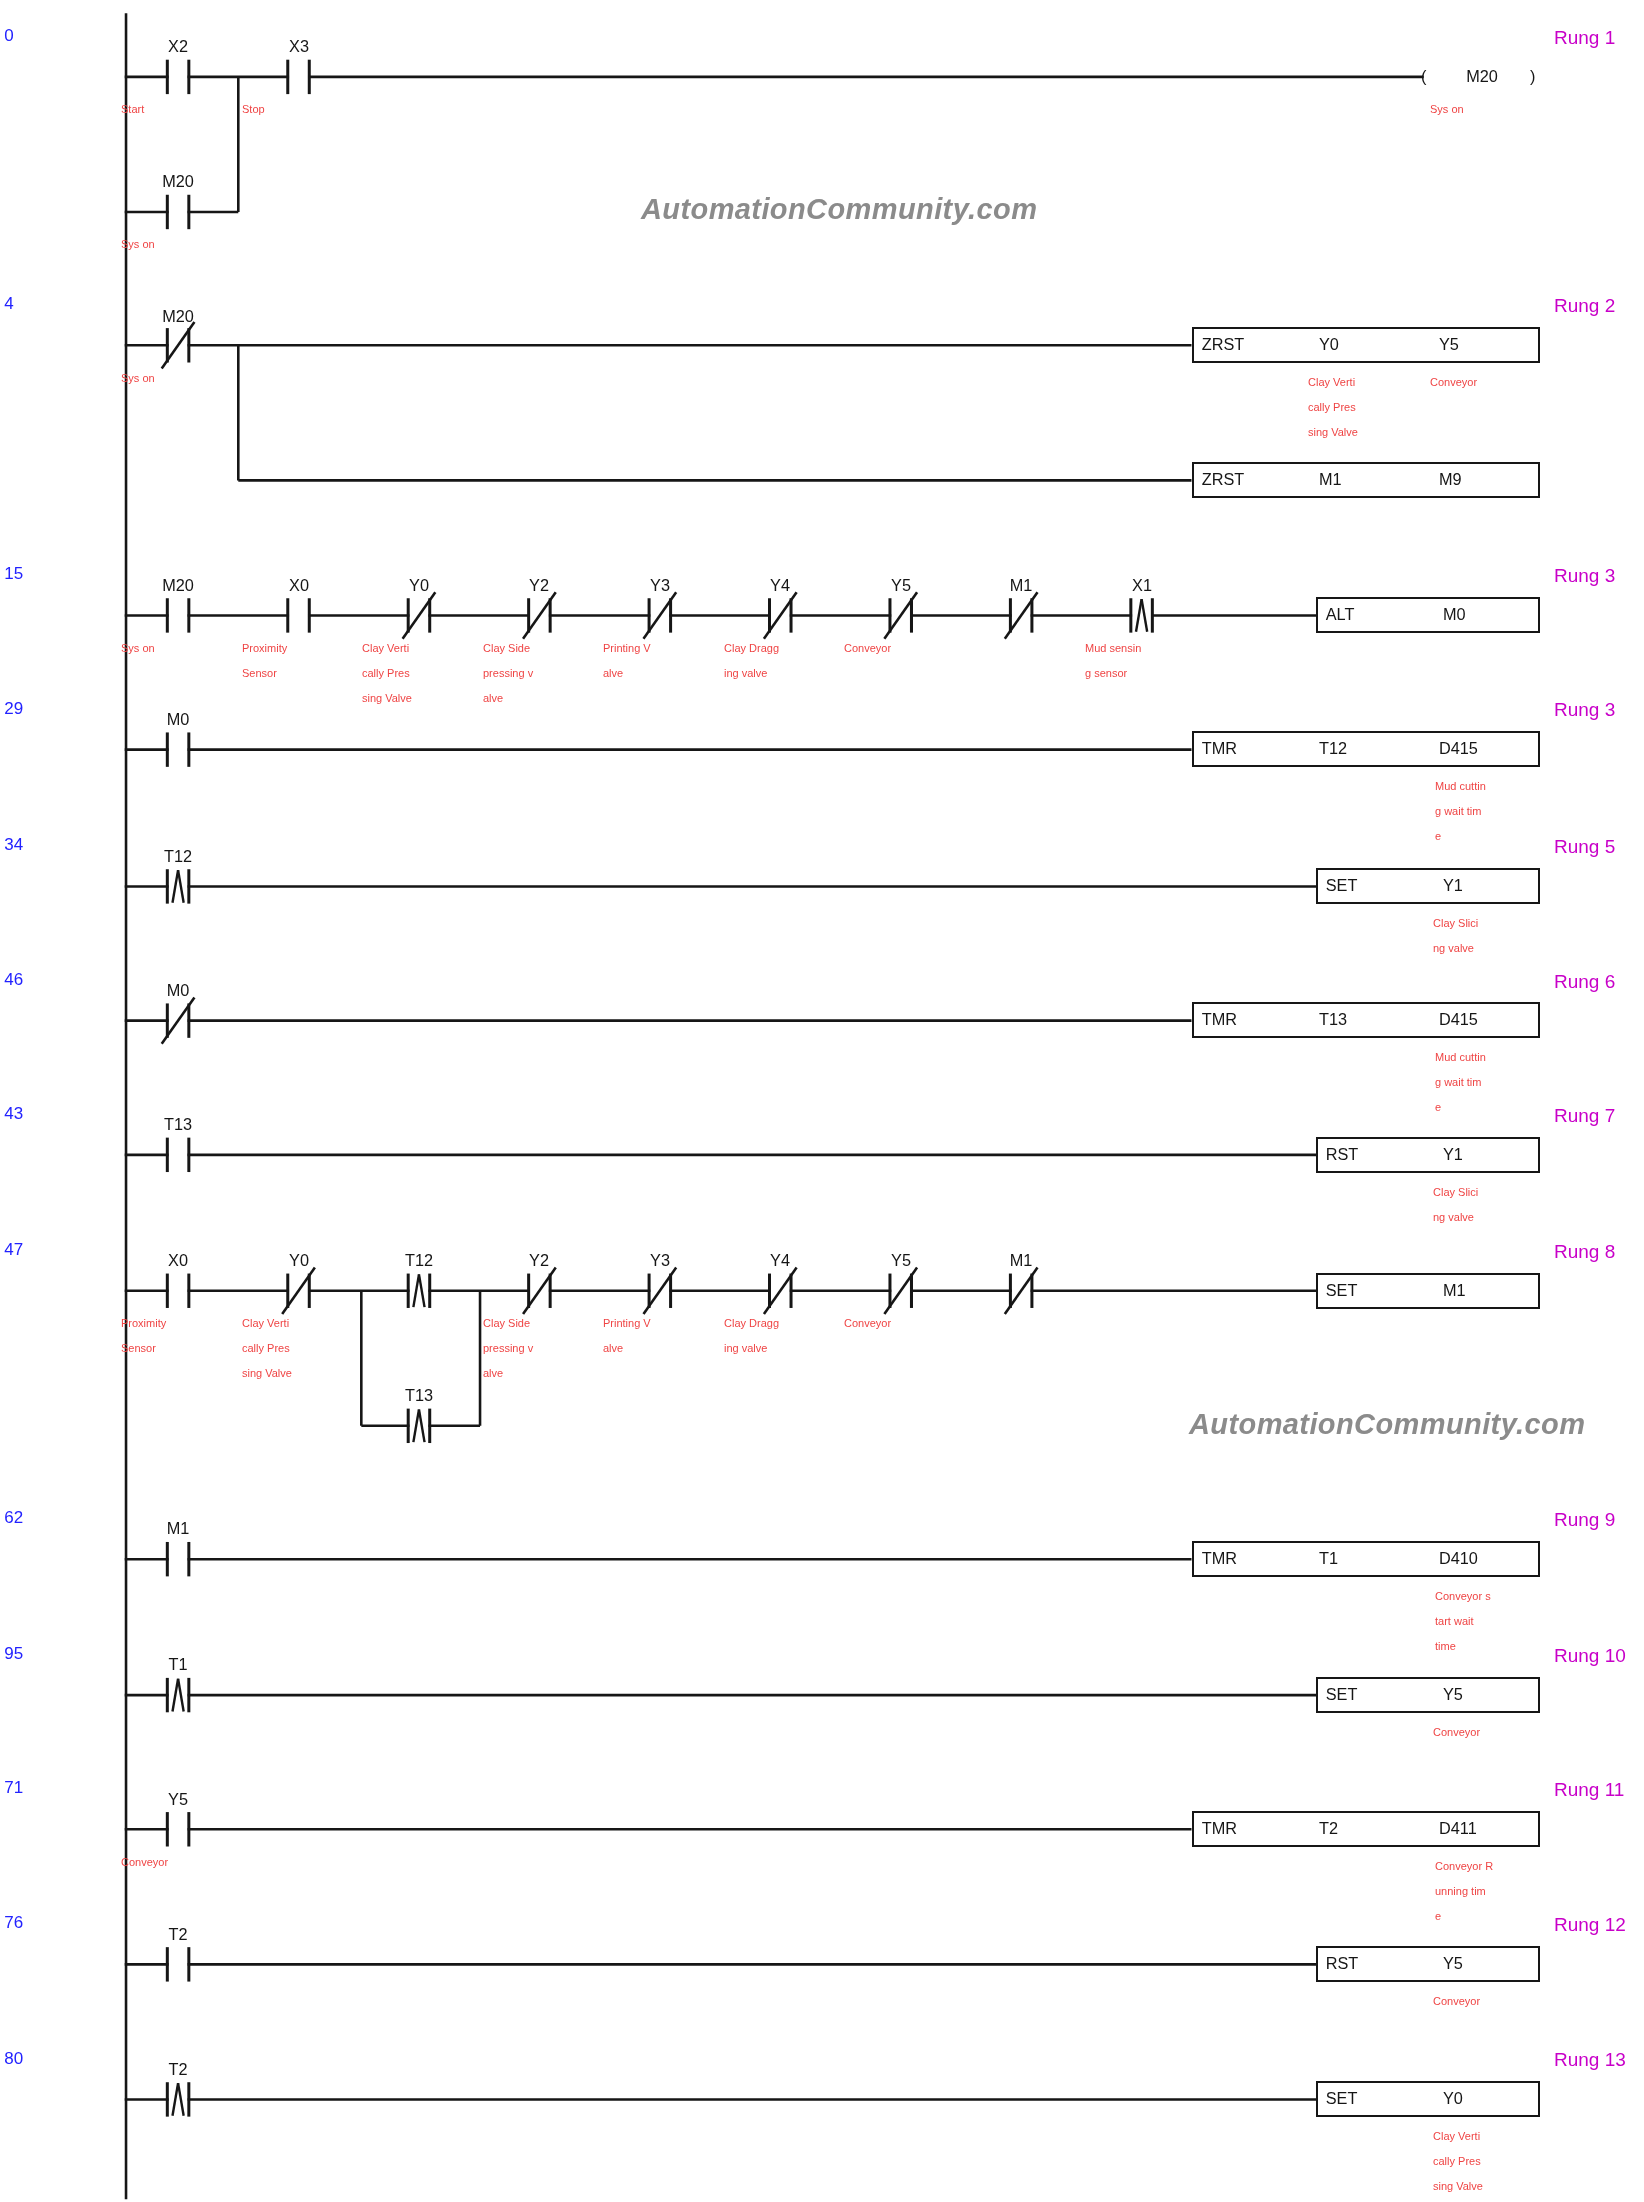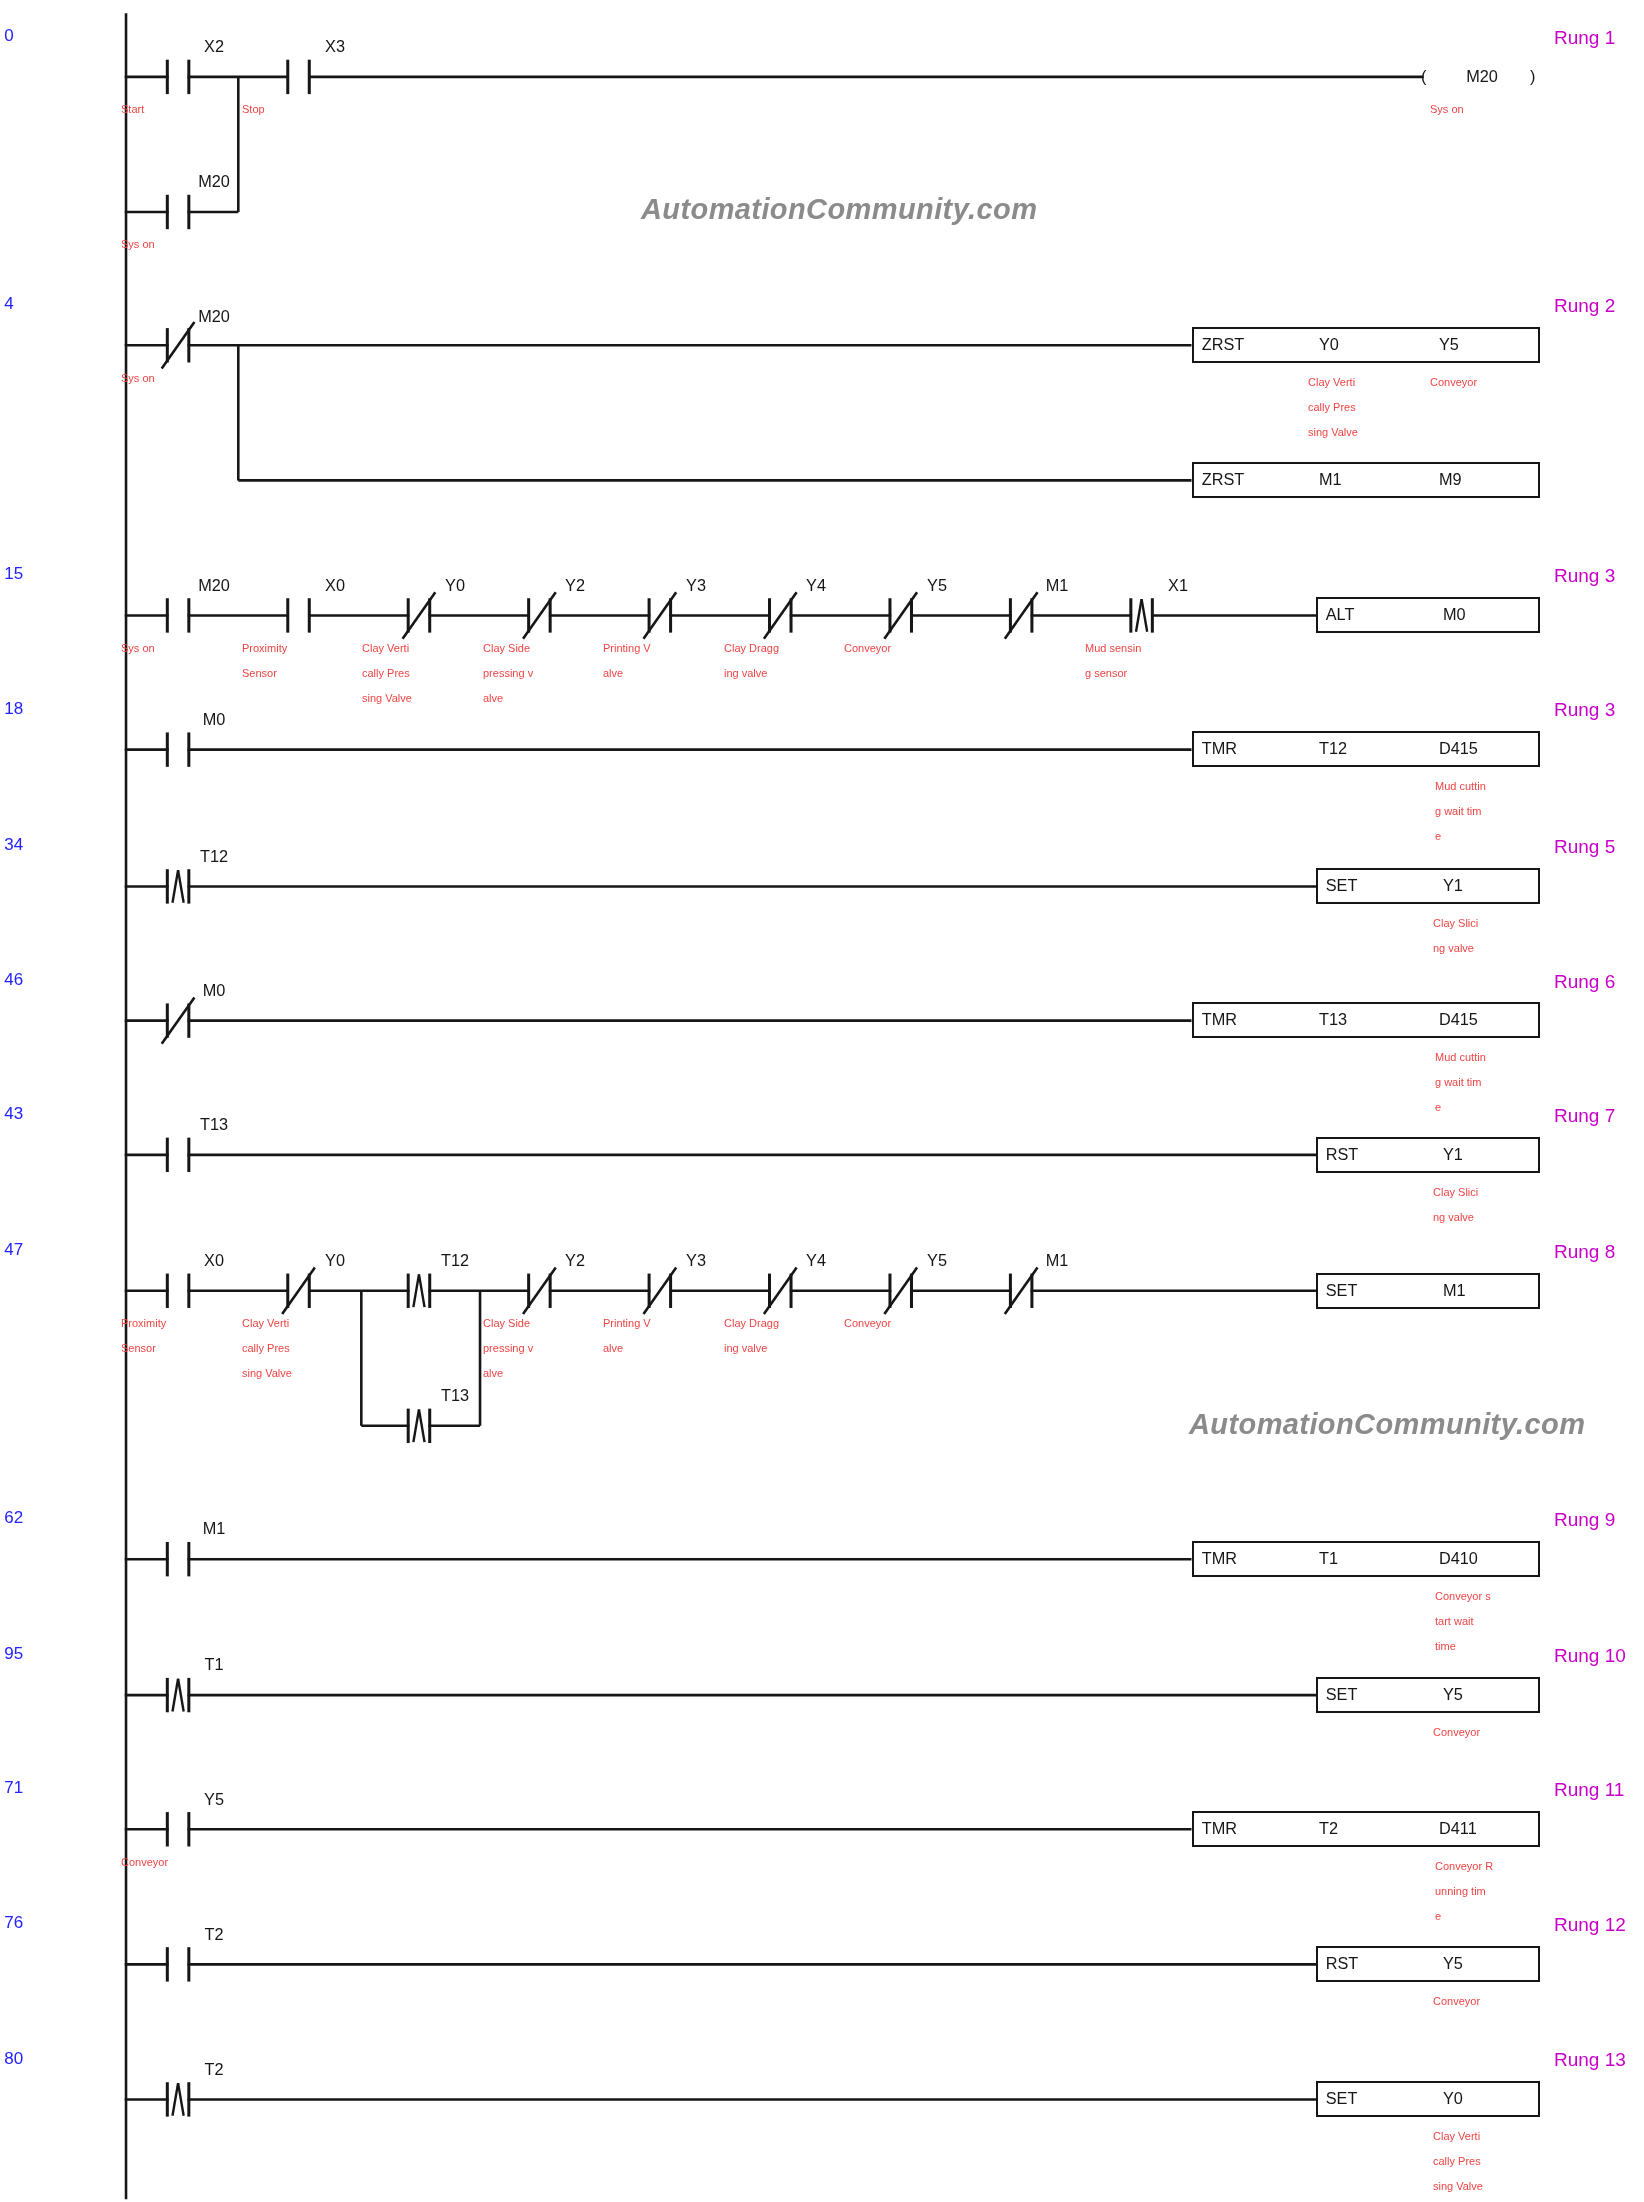--- a/index.html
+++ b/index.html
@@ -1,19 +1,19 @@
 <!DOCTYPE html>
 <html style="font-size:13.8px"><head>
 <meta charset="utf-8">
 <style>
   html,body{margin:0;padding:0;background:#ffffff;}
   #canvas{position:relative;width:1644px;height:2203px;background:#ffffff;overflow:hidden;
           font-family:"Liberation Sans","DejaVu Sans",sans-serif;}
   #wires{position:absolute;left:0;top:0;}
-  .cname{position:absolute;transform:translateX(-50%);font-size:16.3px;color:#161616;white-space:nowrap;margin-left:36px;}
+  .cname{position:absolute;transform:translateX(-50%);font-size:16.3px;color:#161616;white-space:nowrap;}
   .rlabel{position:absolute;font-size:11px;line-height:25px;color:#ef4444;white-space:pre-line;}
   .addr{position:absolute;left:4.3px;font-size:17px;color:#2222ff;}
   .rtag{position:absolute;left:1554px;font-size:19px;color:#c800c8;white-space:nowrap;}
   .blk{position:absolute;height:36px;border:2.6px solid #161616;background:#fff;box-sizing:border-box;}
   .blk3{width:348px;}
   .blk2{width:224px;}
   .blk span{position:absolute;top:0;line-height:30px;font-size:16.3px;color:#161616;white-space:nowrap;}
   .bop{left:7.7px;}
   .bp1{left:125px;}
   .bp2{left:245px;}
@@ -96,21 +96,21 @@
     <use href="#no" x="207" y="2283"></use>
     <use href="#pe" x="207" y="2440"></use>
   </svg>
 
   <div class="wm" style="left:641px;top:193px">AutomationCommunity.com</div>
   <div class="wm" style="left:1189px;top:1408px">AutomationCommunity.com</div>
 
   <div class="addr" style="top:26px">0</div>
   <div class="addr" style="top:294px">4</div>
   <div class="addr" style="top:564px">15</div>
-  <div class="addr" style="top:699px">18</div>
+  <div class="addr" style="top:699px">29</div>
   <div class="addr" style="top:835px">34</div>
   <div class="addr" style="top:970px">46</div>
   <div class="addr" style="top:1104px">43</div>
   <div class="addr" style="top:1240px">47</div>
   <div class="addr" style="top:1508px">62</div>
   <div class="addr" style="top:1644px">95</div>
   <div class="addr" style="top:1778px">71</div>
   <div class="addr" style="top:1913px">76</div>
   <div class="addr" style="top:2049px">80</div>
 

